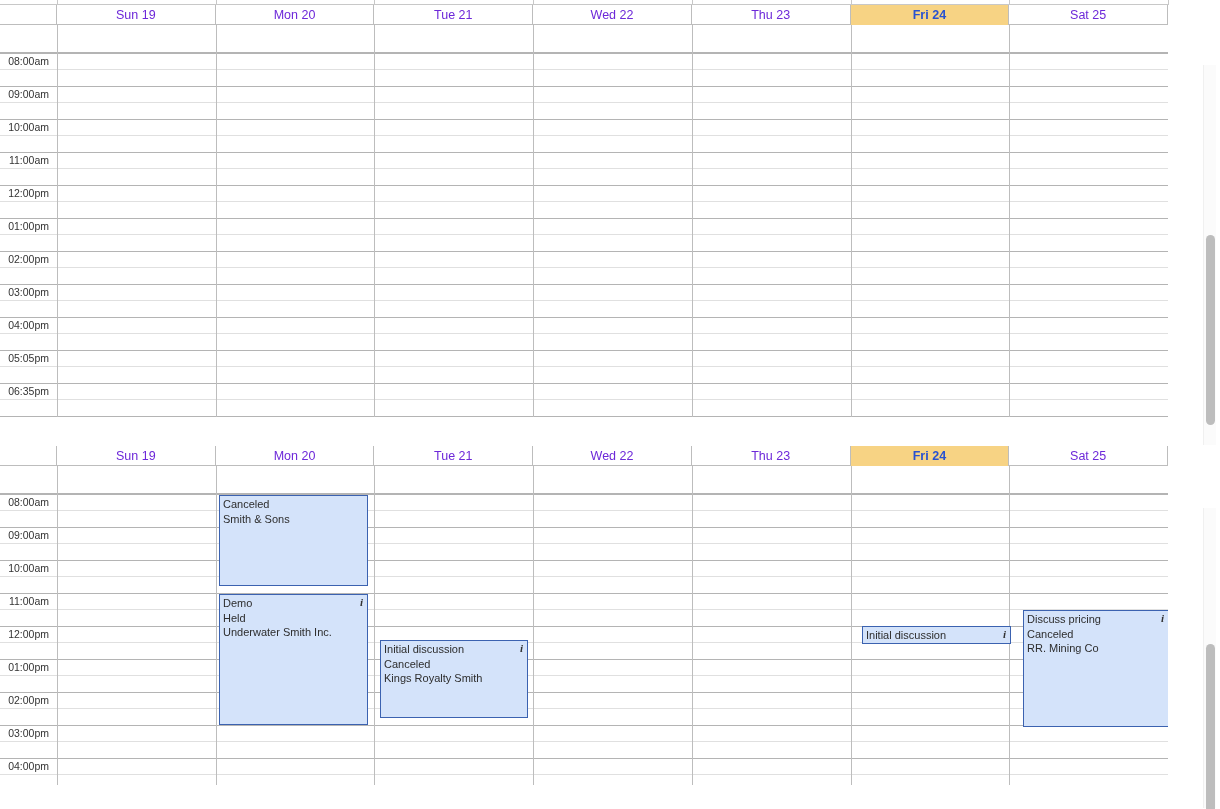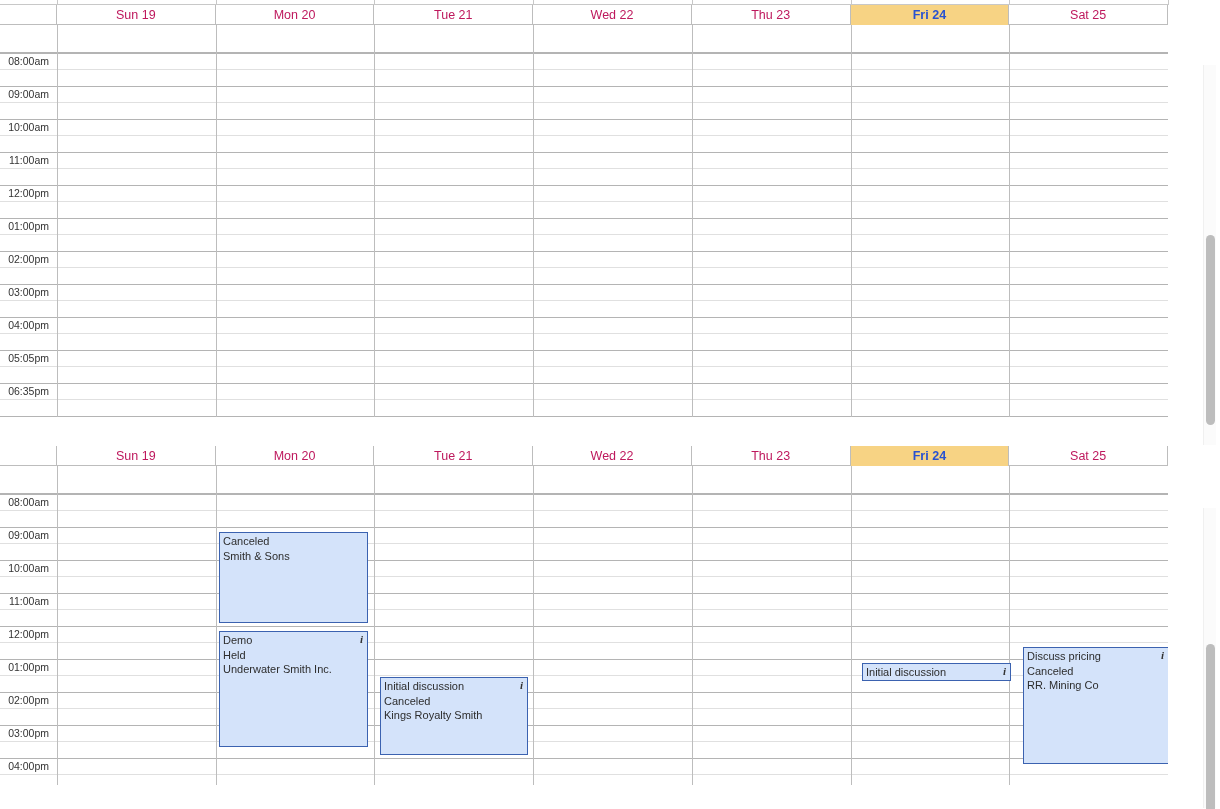--- a/index.html
+++ b/index.html
@@ -64,21 +64,21 @@
     width: 1168px;
     border-bottom: 1px solid #bdbdbd;
   }
   .dayhdr .cell {
     position: absolute;
     top: 0;
     height: 20px;
     line-height: 20px;
     text-align: center;
     font-size: 12.5px;
-    color: #be185d;
+    color: #6d28d9;
     border-right: 1px solid #bdbdbd;
     overflow: hidden;
     white-space: nowrap;
   }
   .dayhdr .cell.today {
     background: #f7d384;
     font-weight: bold;
     color: #2952d1;
   }
   .dayhdr .cell.gut {
@@ -117,21 +117,20 @@
   .event {
     position: absolute;
     background: #d4e3fa;
     border: 1px solid #3b62b0;
     font-size: 11px;
     color: #2d2d2d;
     padding: 1px 2px 0 3px;
     line-height: 14.6px;
     overflow: hidden;
     cursor: pointer;
-    margin-top: 37px;
   }
   .event .ln { white-space: nowrap; overflow: hidden; text-overflow: clip; }
   .event .info {
     position: absolute;
     right: 4px; top: 0px;
     font-style: italic;
     font-weight: bold;
     font-size: 11px;
     color: #333333;
     font-family: "Liberation Serif", serif;
@@ -275,21 +274,21 @@
           <div class="collines" style="left: 216px; top: 0px; height: 319px;"></div>
           <div class="collines" style="left: 374px; top: 0px; height: 319px;"></div>
           <div class="collines" style="left: 533px; top: 0px; height: 319px;"></div>
           <div class="collines" style="left: 692px; top: 0px; height: 319px;"></div>
           <div class="collines" style="left: 851px; top: 0px; height: 319px;"></div>
           <div class="collines" style="left: 1009px; top: 0px; height: 319px;"></div>
           <div class="event" style="left: 219px; top: 29px; width: 149px; height: 91px;">
             <div class="ln">Canceled</div>
             <div class="ln">Smith &amp; Sons</div>
           </div>
-          <div class="event" style="left: 219px; top: 128px; width: 149px; height: 116px;">
+          <div class="event" style="left: 219px; top: 128px; width: 149px; height: 131px;">
             <div class="ln">Demo</div>
             <div class="ln">Held</div>
             <div class="ln">Underwater Smith Inc.</div>
             <span class="info">i</span>
           </div>
           <div class="event" style="left: 380px; top: 174px; width: 148px; height: 78px;">
             <div class="ln">Initial discussion</div>
             <div class="ln">Canceled</div>
             <div class="ln">Kings Royalty Smith</div>
             <span class="info">i</span>

